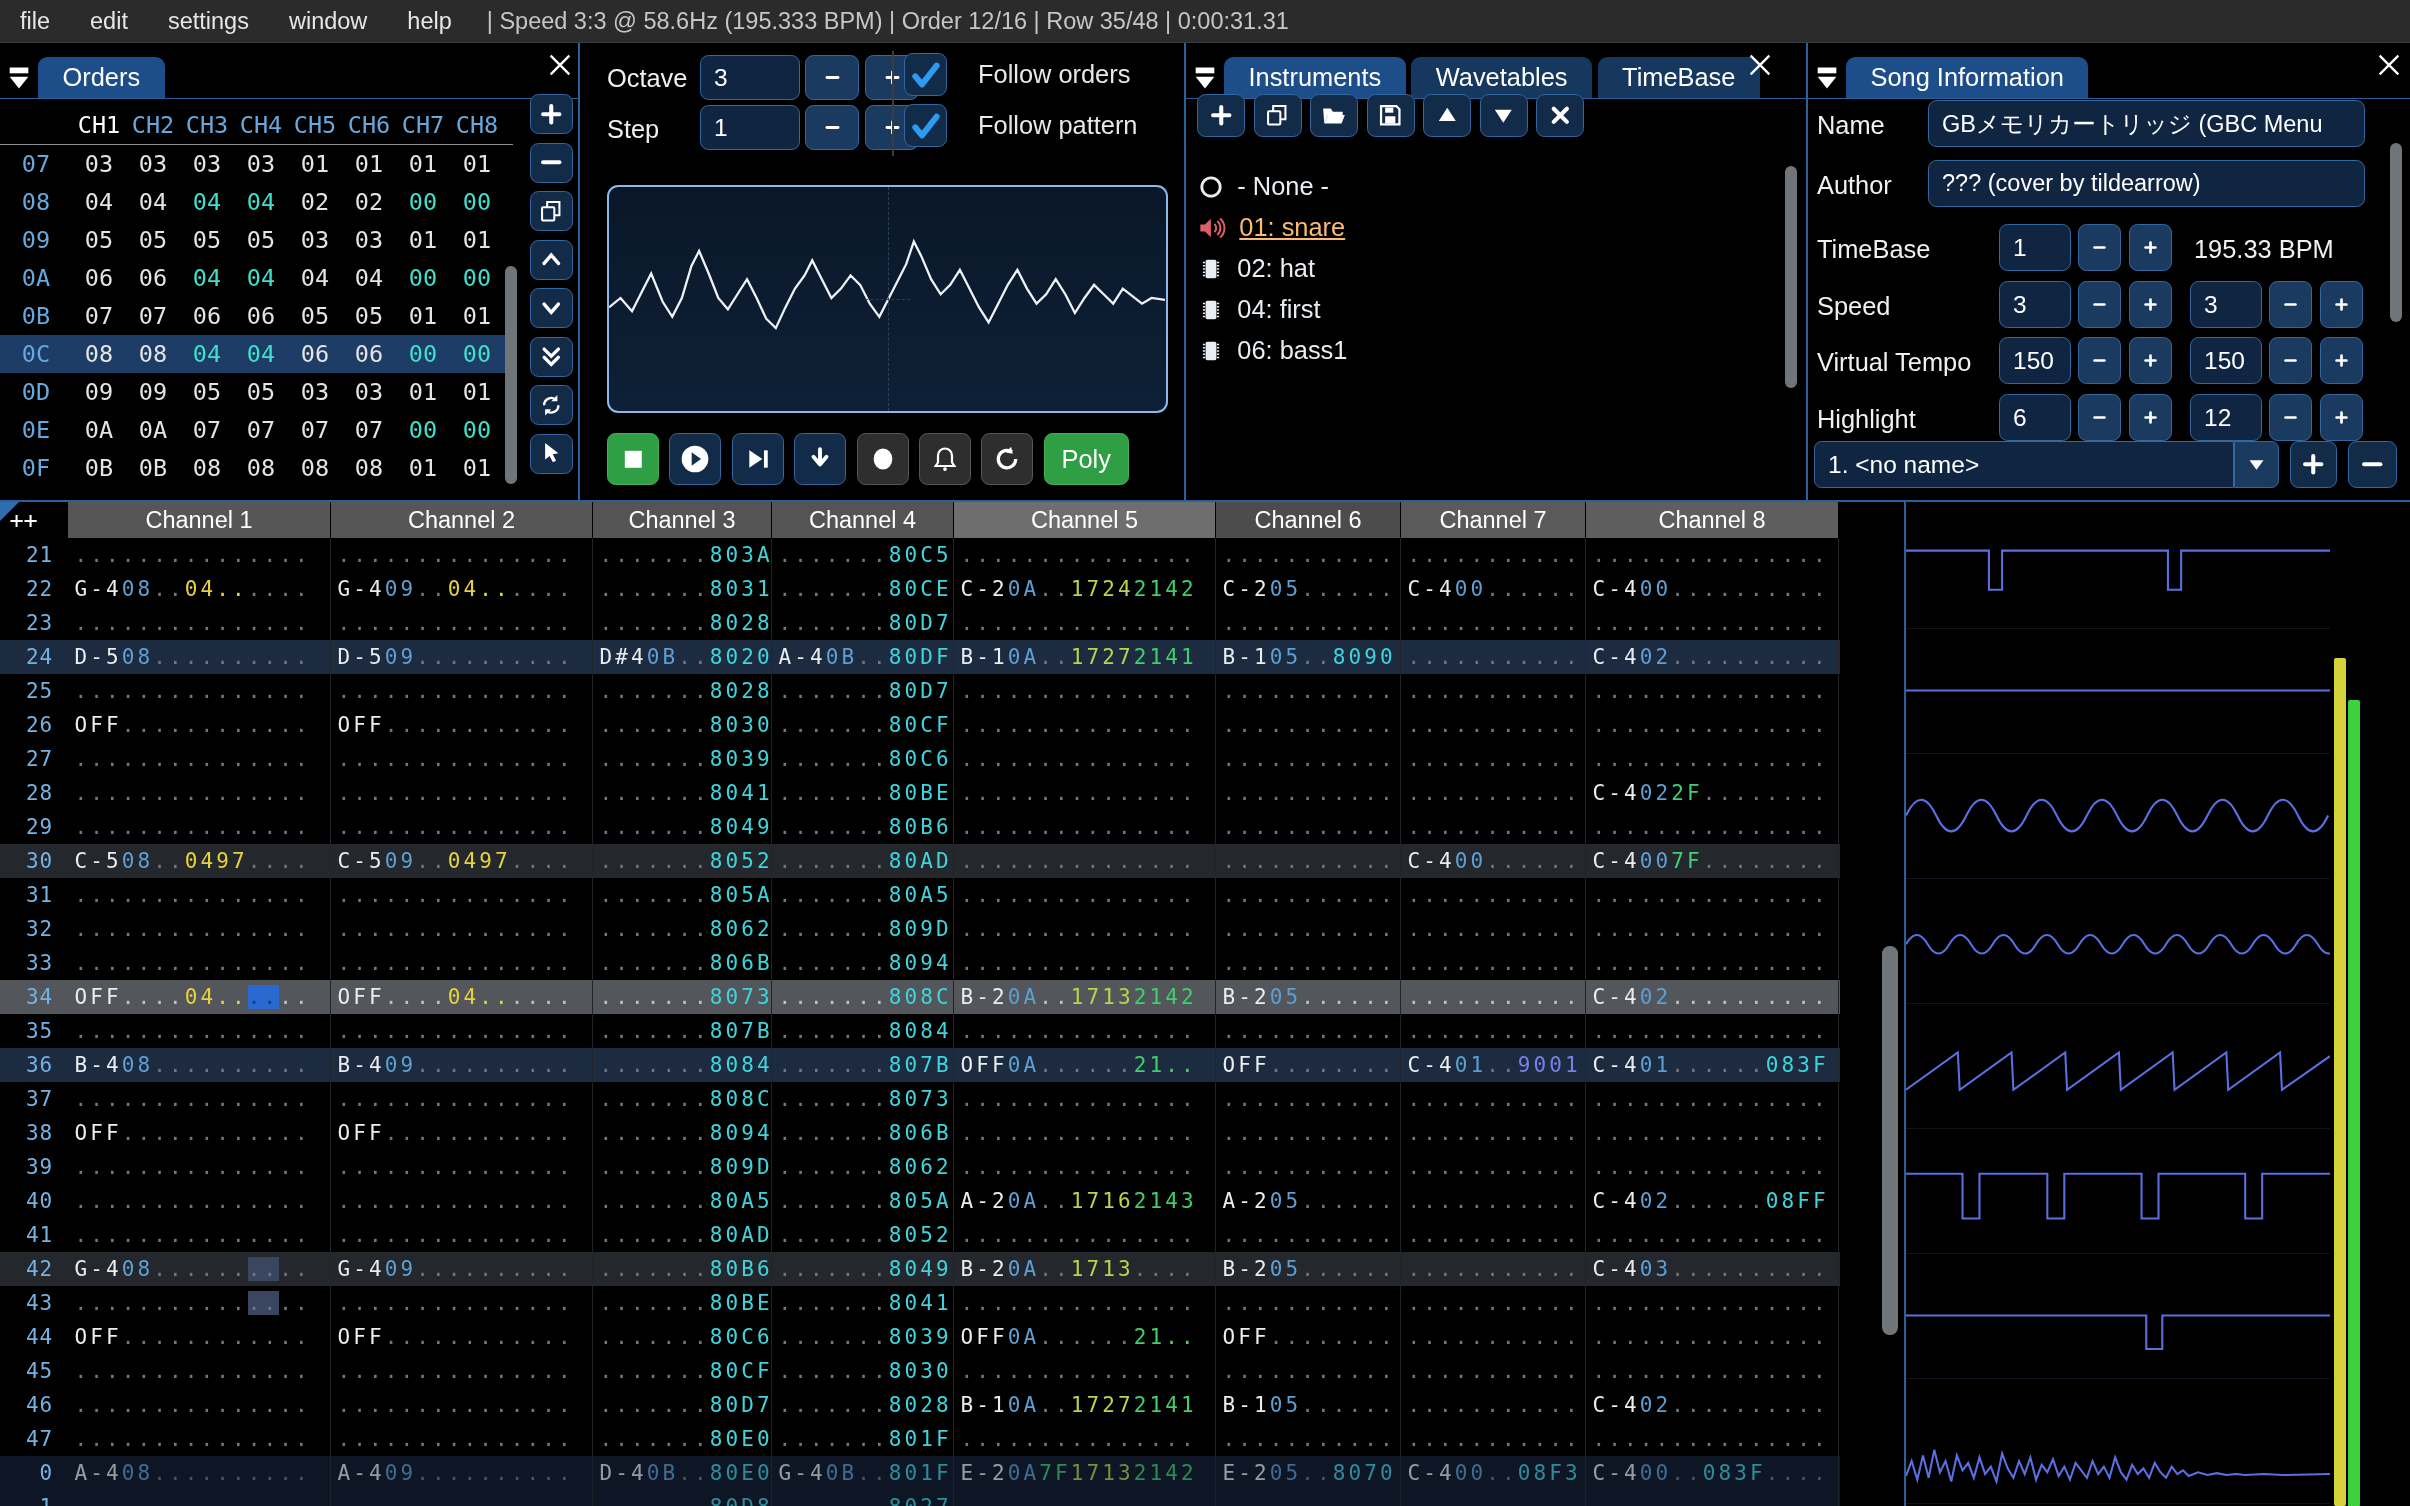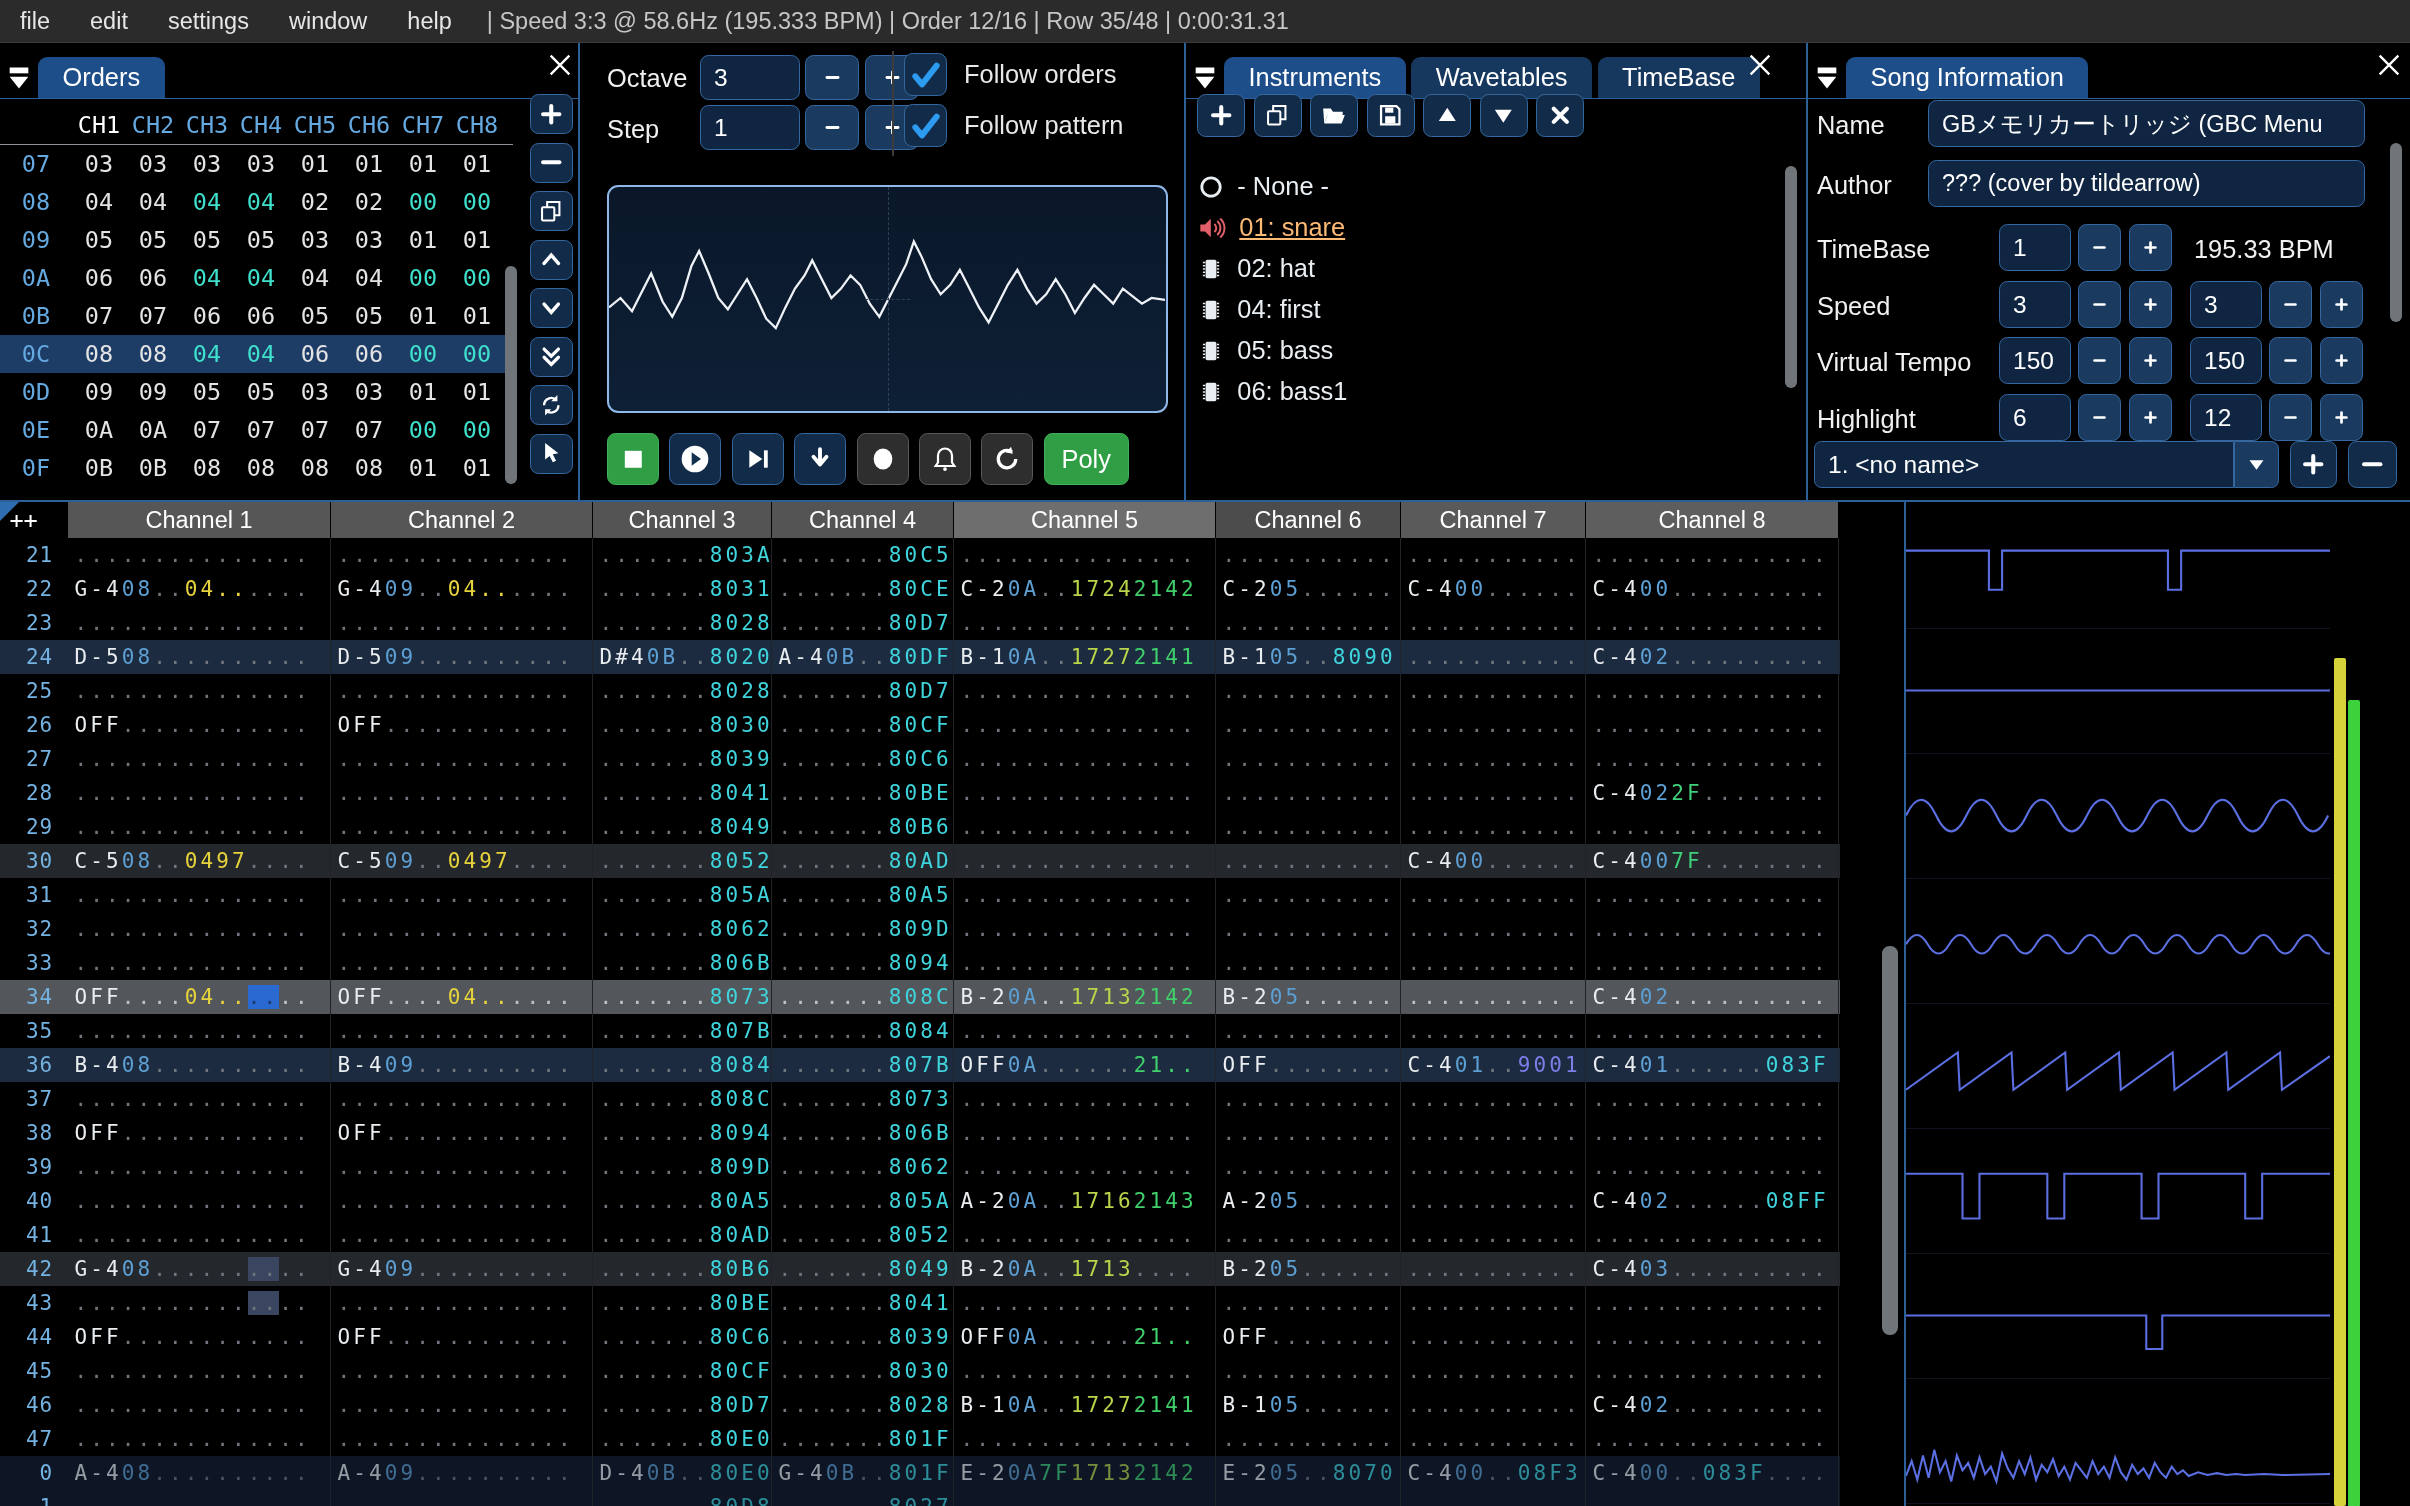--- a/index.html
+++ b/index.html
@@ -65,21 +65,21 @@
 .prow.h6{background:#24272c}.prow.h12{background:#1c2b3f}
 .prow.play{background:#53575b}.prow.play .d{color:#bcc1c5}
 .prow.next{background:#0e1626}.prow.next span{opacity:.62}
 .cur{background:#2a6ad0;color:#1a3a70 !important}
 .selx{background:#3a4560}
 
 #scopes{position:absolute;left:1906px;top:504px;width:424px;height:1003px}
 .scope{height:125px;border-bottom:1.9px solid #13131f;overflow:hidden}
 .scope svg{width:100%;height:100%}
 .meter{position:absolute;border-radius:1.9px}
-.checkline{position:absolute;display:flex;align-items:center;gap:17px}
+.checkline{position:absolute;display:flex;align-items:center;gap:31px}
 .checkline .ibtn{width:43px;height:43px}
 .checkline span{font-size:25.4px}
 </style>
 </head>
 <body>
 
 <div id="menubar" class="abs">
   <div id="menu-items" style="display:flex">
       <div class="menu-item">file</div>
       <div class="menu-item">edit</div>
@@ -447,29 +447,20 @@
       <span style="color: rgb(233, 238, 243);">02: hat</span>
     </div>
     <div class="inst-item">
       <span style="color: rgb(233, 238, 243);">
         <svg width="26" height="26" viewBox="0 0 24 24">
           <rect x="7" y="3.5" width="10" height="17" rx="1.5" fill="currentColor"></rect>
           <path d="M4.5 6h2M4.5 9h2M4.5 12h2M4.5 15h2M4.5 18h2M17.5 6h2M17.5 9h2M17.5 12h2M17.5 15h2M17.5 18h2" stroke="currentColor" stroke-width="1.5"></path>
         </svg>
       </span>
       <span style="color: rgb(233, 238, 243);">04: first</span>
-    </div>
-    <div class="inst-item">
-      <span style="color: rgb(233, 238, 243);">
-        <svg width="26" height="26" viewBox="0 0 24 24">
-          <rect x="7" y="3.5" width="10" height="17" rx="1.5" fill="currentColor"></rect>
-          <path d="M4.5 6h2M4.5 9h2M4.5 12h2M4.5 15h2M4.5 18h2M17.5 6h2M17.5 9h2M17.5 12h2M17.5 15h2M17.5 18h2" stroke="currentColor" stroke-width="1.5"></path>
-        </svg>
-      </span>
-      <span style="color: rgb(233, 238, 243);">05: bass</span>
     </div>
     <div class="inst-item">
       <span style="color: rgb(233, 238, 243);">
         <svg width="26" height="26" viewBox="0 0 24 24">
           <rect x="7" y="3.5" width="10" height="17" rx="1.5" fill="currentColor"></rect>
           <path d="M4.5 6h2M4.5 9h2M4.5 12h2M4.5 15h2M4.5 18h2M17.5 6h2M17.5 9h2M17.5 12h2M17.5 15h2M17.5 18h2" stroke="currentColor" stroke-width="1.5"></path>
         </svg>
       </span>
       <span style="color: rgb(233, 238, 243);">06: bass1</span>
     </div>

